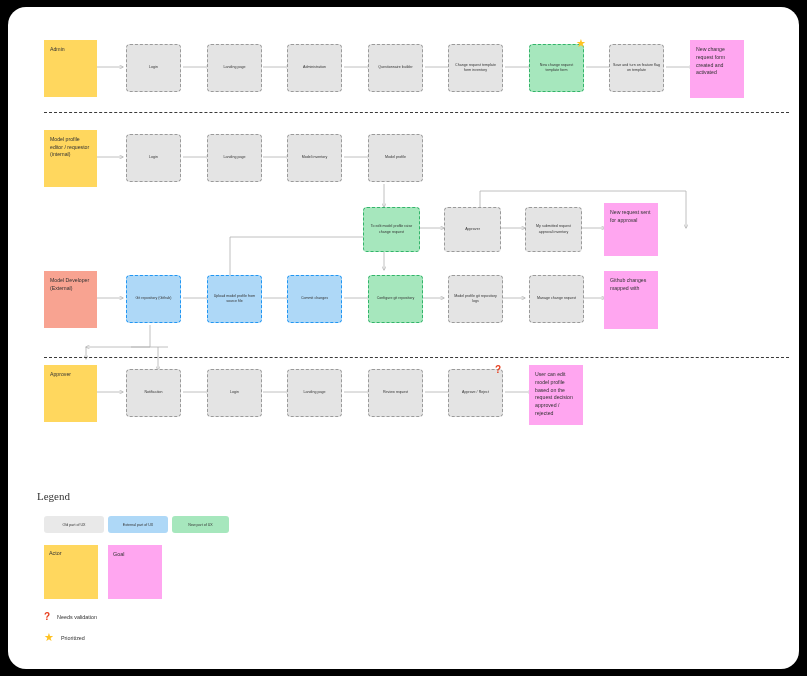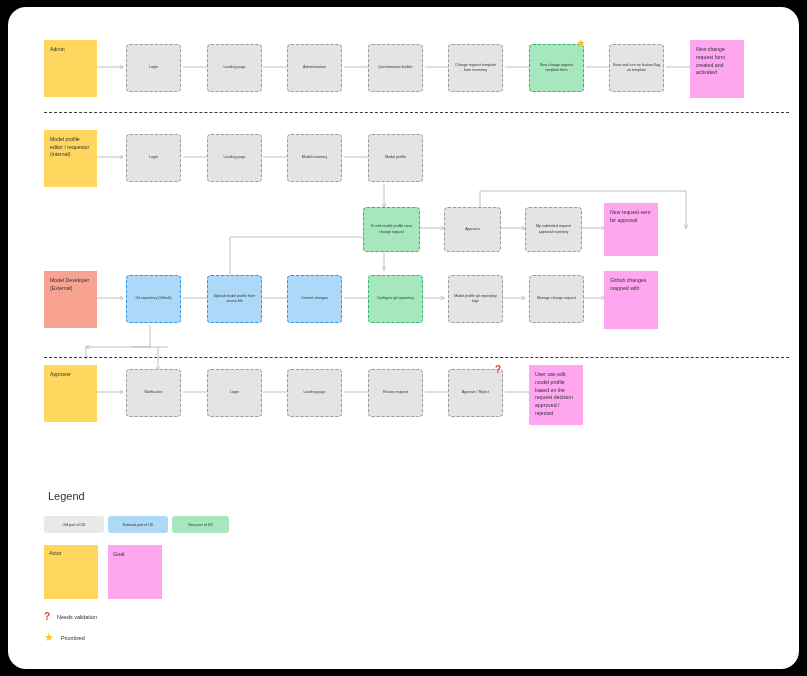--- a/index.html
+++ b/index.html
@@ -204,21 +204,21 @@
     </div>
   <div class="node step old" style="left:440px;top:362px;width:55px;height:48px;">
     <span>Approve / Reject</span>
     </div>
   <div class="badge qmark" style="left:487px;top:358px;">?</div>
   <div class="node goal" style="left:521px;top:358px;width:54px;height:60px;">
     <span>User can edit model profile based on the request decision approved / rejected</span>
     </div>
 
   <div id="legend" style="left:0;top:0;width:791px;height:662px;">
-    <div class="legend-title" style="left:40px;top:483px;">Legend</div>
+    <div class="legend-title" style="left:29px;top:483px;font-family:Liberation Serif, serif;">Legend</div>
 
     <div class="chip old" style="left:36px;top:509px;width:60px;">
       <span>Old part of UX</span>
       </div>
     <div class="chip ext" style="left:100px;top:509px;width:60px;">
       <span>External part of UX</span>
       </div>
     <div class="chip new" style="left:164px;top:509px;width:57px;">
       <span>New part of UX</span>
       </div>

